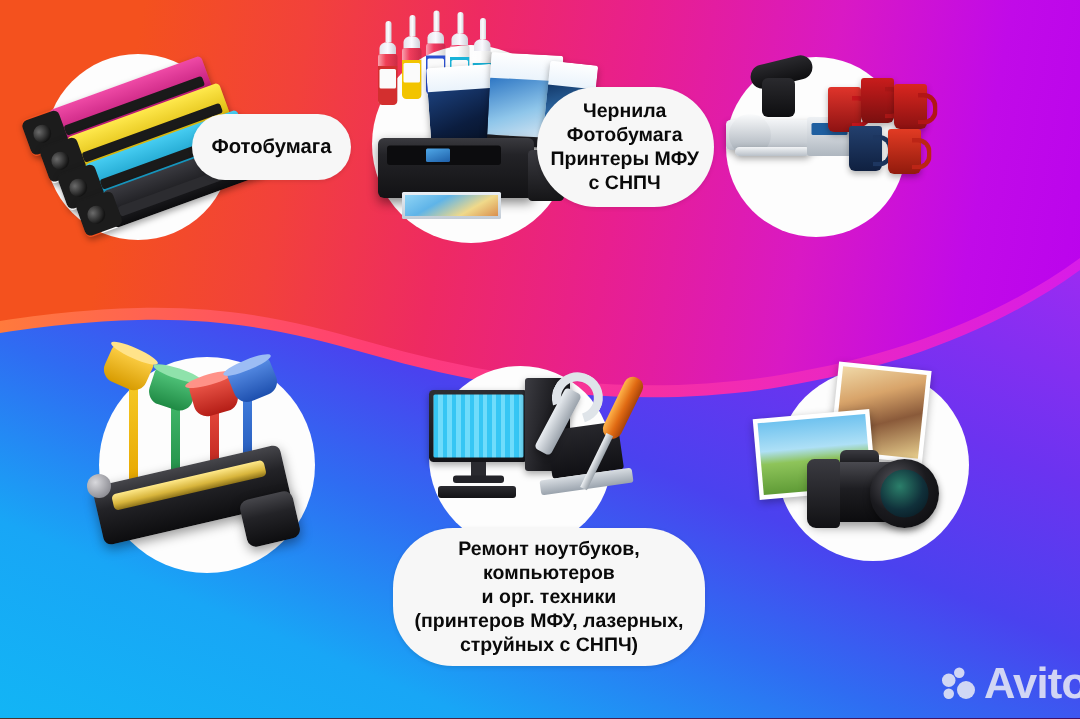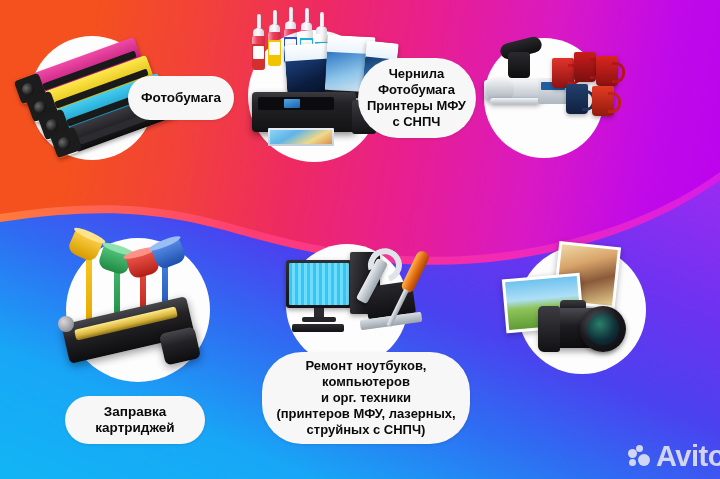--- a/index.html
+++ b/index.html
@@ -638,24 +638,20 @@
   </div>
 
   <div class="pill left" id="pill-ink">
     <span class="pill-text">Чернила
 Фотобумага
 Принтеры МФУ
 с СНПЧ</span>
   </div>
 
 
-  <div class="pill center" id="pill-refill">
-    <span class="pill-text">Заправка
-картриджей</span>
-  </div>
 
   <div class="pill center" id="pill-repair">
     <span class="pill-text">Ремонт ноутбуков,
 компьютеров
 и орг. техники
 (принтеров МФУ, лазерных,
 струйных с СНПЧ)</span>
   </div>
 
 

